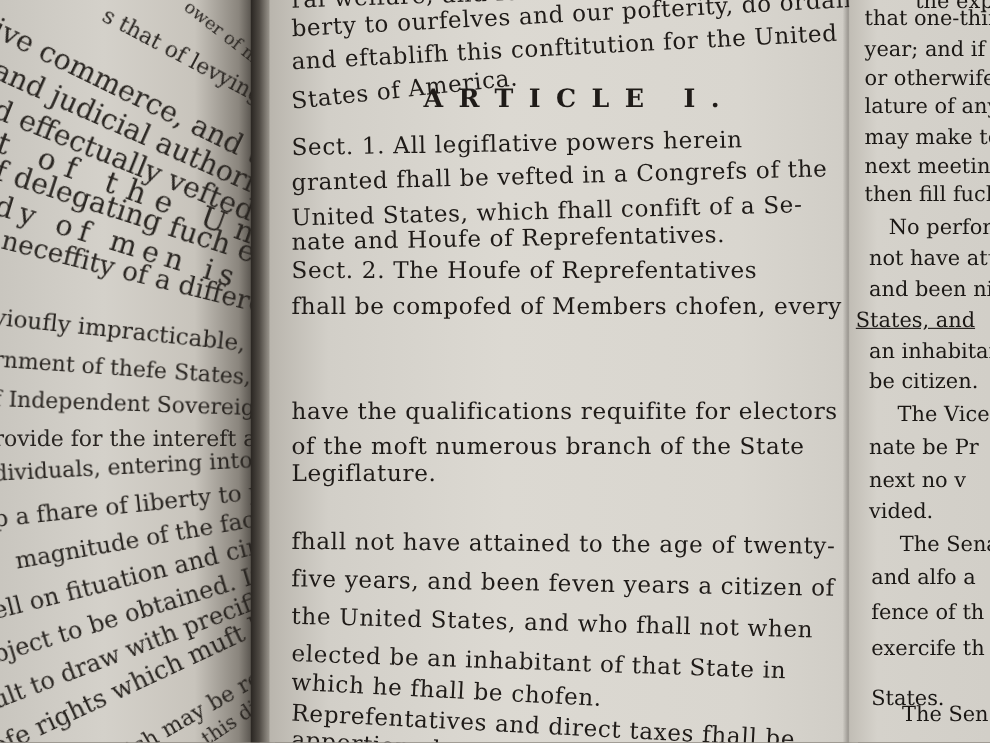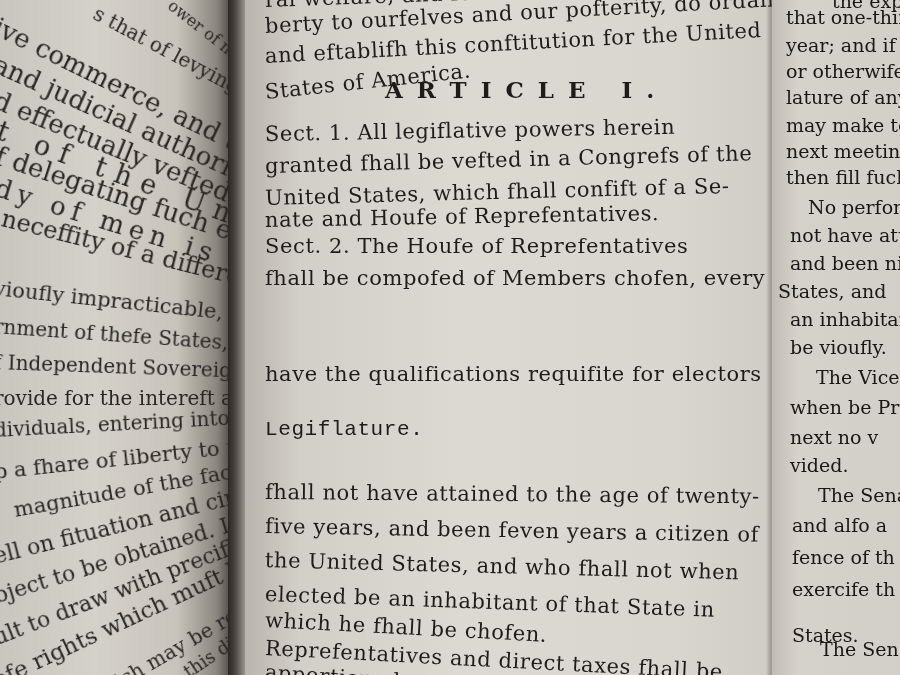--- a/index.html
+++ b/index.html
@@ -98,21 +98,22 @@
     <div class="line" style="top:80px;transform:rotate(-6deg);">States of America.</div>
     <div class="heading" style="left:108px;top:76px;margin-left:32px;">ARTICLE I.</div>
 
     <div class="line" style="top:122px;transform:rotate(-1deg);">Sect. 1. All legiflative powers herein</div>
     <div class="line" style="top:154px;transform:rotate(-1.5deg);">granted fhall be vefted in a Congrefs of the</div>
     <div class="line" style="top:186px;transform:rotate(-1.5deg);">United States, which fhall confift of a Se-</div>
     <div class="line" style="top:208px;transform:rotate(-1deg);">nate and Houfe of Reprefentatives.</div>
     <div class="line" style="top:234px;">Sect. 2. The Houfe of Reprefentatives</div>
     <div class="line" style="top:266px;">fhall be compofed of Members chofen, every</div>
     <div class="line" style="top:362px;">have the qualifications requifite for electors</div>
-    <div class="line" style="top:418px;font-family:Liberation Mono, monospace;">Legiflature.</div>
+    <div class="line" style="top:394px;">of the moft numerous branch of the State</div>
+    <div class="line" style="top:418px;">Legiflature.</div>
     <div class="line" style="top:480px;transform:rotate(0.5deg);">fhall not have attained to the age of twenty-</div>
     <div class="line" style="top:514px;transform:rotate(1deg);">five years, and been feven years a citizen of</div>
     <div class="line" style="top:548px;transform:rotate(1.5deg);">the United States, and who fhall not when</div>
     <div class="line" style="top:582px;transform:rotate(2deg);">elected be an inhabitant of that State in</div>
     <div class="line" style="top:608px;transform:rotate(3deg);">which he fhall be chofen.</div>
     <div class="line" style="top:636px;transform:rotate(3deg);">Reprefentatives and direct taxes fhall be</div>
     <div class="line" style="top:660px;transform:rotate(4deg);">apportioned among the feveral States which</div>
 
   </div>
 
@@ -123,25 +124,25 @@
     <div class="line" style="top:6px;">that one-third</div>
     <div class="line" style="top:34px;">year; and if va</div>
     <div class="line" style="top:60px;">or otherwife,</div>
     <div class="line" style="top:86px;">lature of any</div>
     <div class="line" style="top:114px;">may make ten</div>
     <div class="line" style="top:140px;">next meeting</div>
     <div class="line" style="top:166px;">then fill fuch</div>
     <div class="line" style="top:196px;left:36px;">No perfon</div>
     <div class="line" style="top:224px;left:18px;">not have atta</div>
     <div class="line" style="top:252px;left:18px;">and been nin</div>
-    <div class="line" style="top:280px;left:6px;">States, and</div>
+    <div class="line" style="top:280px;left:6px;text-decoration:underline;">States, and</div>
     <div class="line" style="top:308px;left:18px;">an inhabitan</div>
-    <div class="line" style="top:336px;left:18px;">be vioufly.</div>
+    <div class="line" style="top:336px;left:18px;">be citizen.</div>
     <div class="line" style="top:366px;left:44px;">The Vice</div>
-    <div class="line" style="top:396px;left:18px;">when be Pr</div>
+    <div class="line" style="top:396px;left:18px;">nate be Pr</div>
     <div class="line" style="top:426px;left:18px;">next no v</div>
     <div class="line" style="top:454px;left:18px;">vided.</div>
     <div class="line" style="top:484px;left:46px;">The Sena</div>
     <div class="line" style="top:514px;left:20px;">and alfo a</div>
     <div class="line" style="top:546px;left:20px;">fence of th</div>
     <div class="line" style="top:578px;left:20px;">exercife th</div>
     <div class="line" style="top:624px;left:20px;">States.</div>
     <div class="line" style="top:638px;left:48px;">The Sen</div>
   </div>
 

